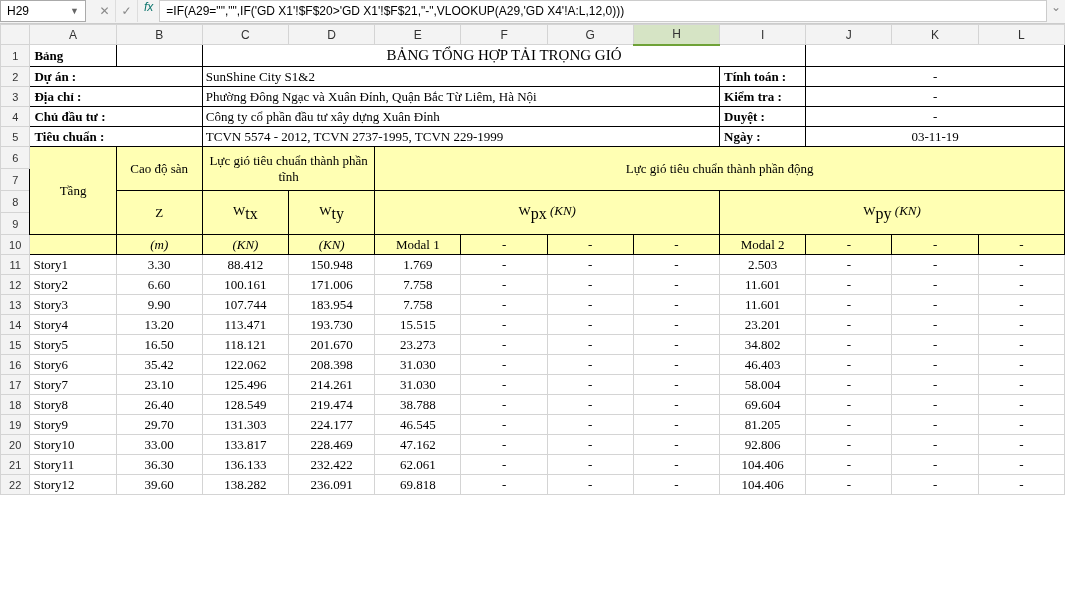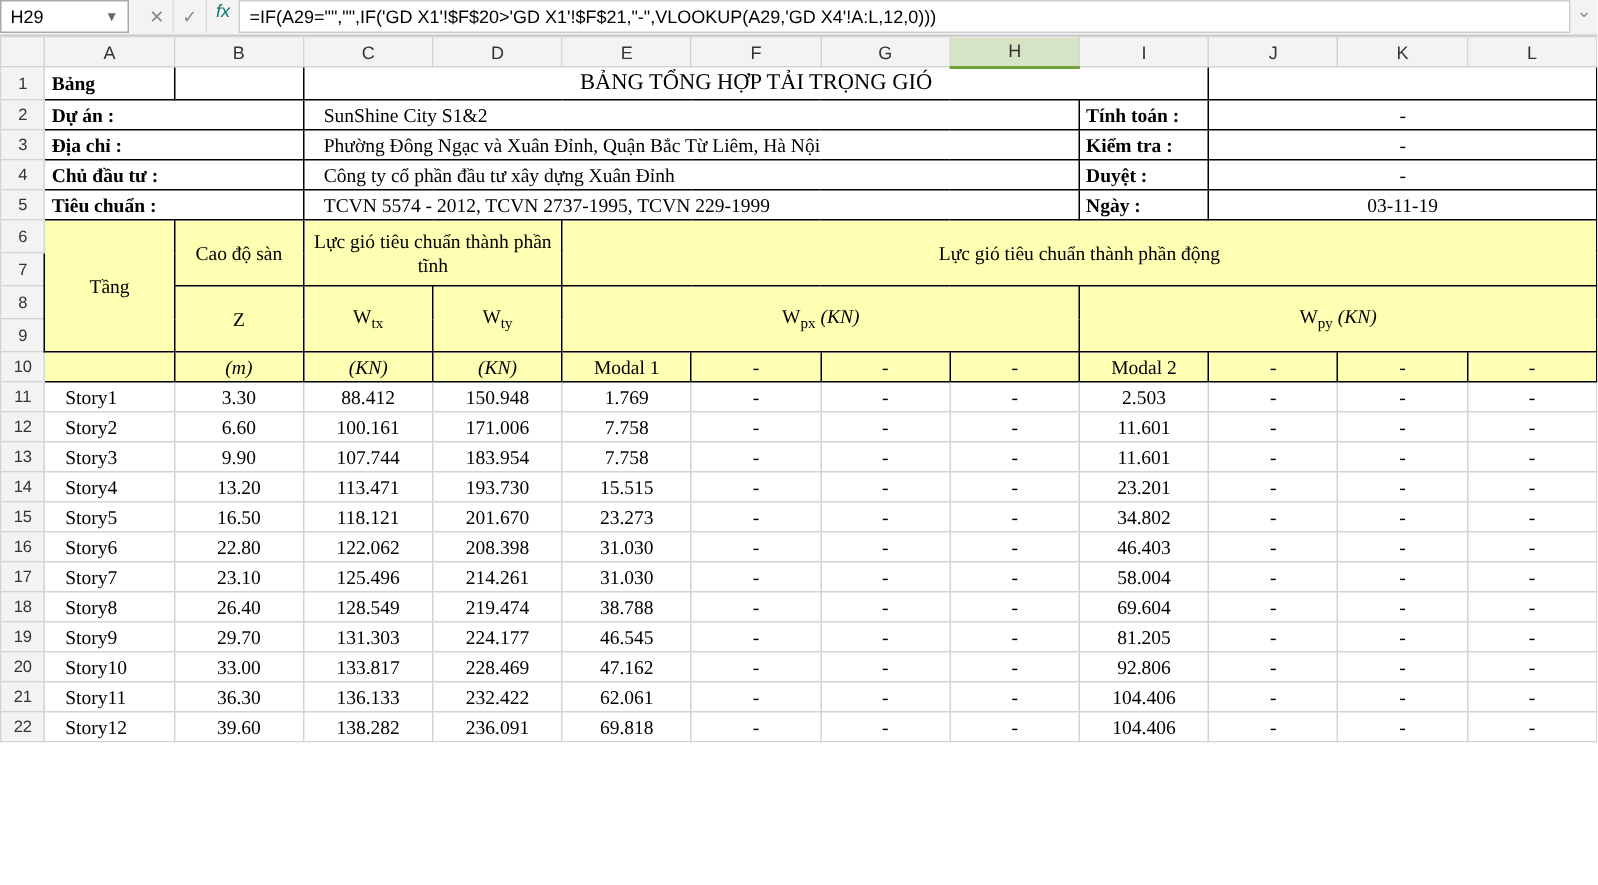--- a/index.html
+++ b/index.html
@@ -107,32 +107,32 @@
   .col-I { width: 82px; }
   .col-J { width: 82px; }
   .col-K { width: 82px; }
   .col-L { width: 82px; }
   .col-head.active-col-head { background: #d6e4c5; border-bottom: 2px solid #6fa237; }
 
   .cell { padding: 1px 4px; font-size: 13px; }
   .bold-it { font-weight: bold; padding-left:4px;}
   .title-big { font-weight: normal; font-size: 15px; text-align: center; }
   .center { text-align: center; }
-  .left { text-align: left; padding-left:13px;}
+  .left { text-align: left; padding-left:3px;}
   .hdr-yellow {
     background: #ffffb3;
     font-weight: normal;
     text-align: center;
   }
   .italic { font-style: italic; }
   .b-thick-top { border-top: 1.5px solid #000 !important; }
   .b-thick-left { border-left: 1.5px solid #000 !important; }
   .b-black { border-color: #000 !important; }
   .data-row td { border: 1px solid #000; }
-  sub { font-size: 10px; }
+  sub { font-size: 16px; }
 </style>
 </head>
 <body>
 
 <div class="formula-bar">
   <div class="name-box">
     <span>H29</span>
     <span class="name-box-dd">▼</span>
   </div>
   <div class="fb-sep"></div>
@@ -328,21 +328,21 @@
           <td class="cell center ">-</td>
           <td class="cell center ">-</td>
           <td class="cell center ">34.802</td>
           <td class="cell center ">-</td>
           <td class="cell center ">-</td>
           <td class="cell center ">-</td>
         </tr>
         <tr class="data-row">
           <td class="row-head">16</td>
           <td class="cell left b-thick-left">Story6</td>
-          <td class="cell center ">22.80</td>
+          <td class="cell center ">35.42</td>
           <td class="cell center ">122.062</td>
           <td class="cell center ">208.398</td>
           <td class="cell center ">31.030</td>
           <td class="cell center ">-</td>
           <td class="cell center ">-</td>
           <td class="cell center ">-</td>
           <td class="cell center ">46.403</td>
           <td class="cell center ">-</td>
           <td class="cell center ">-</td>
           <td class="cell center ">-</td>

